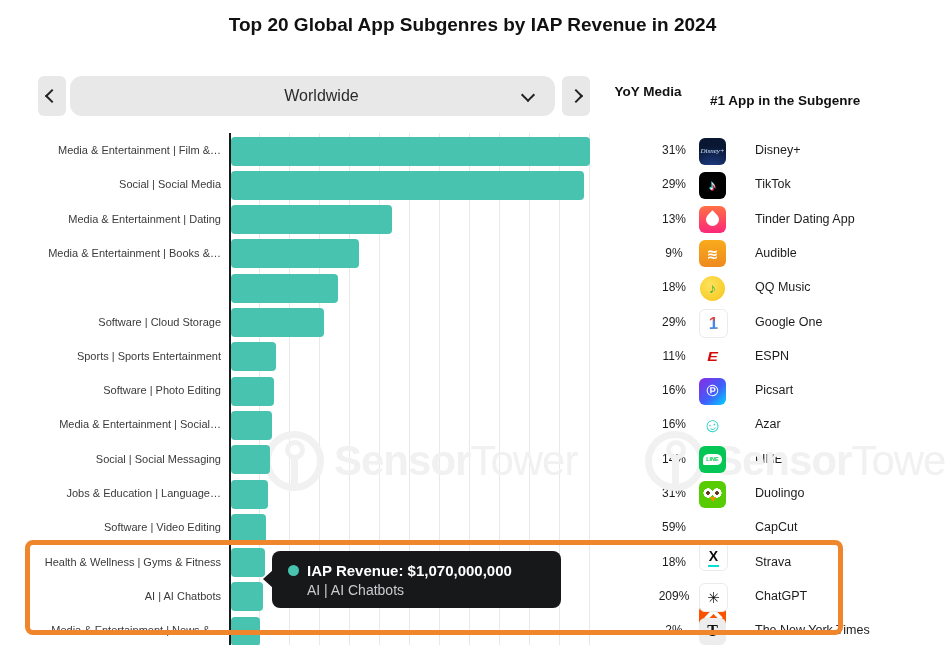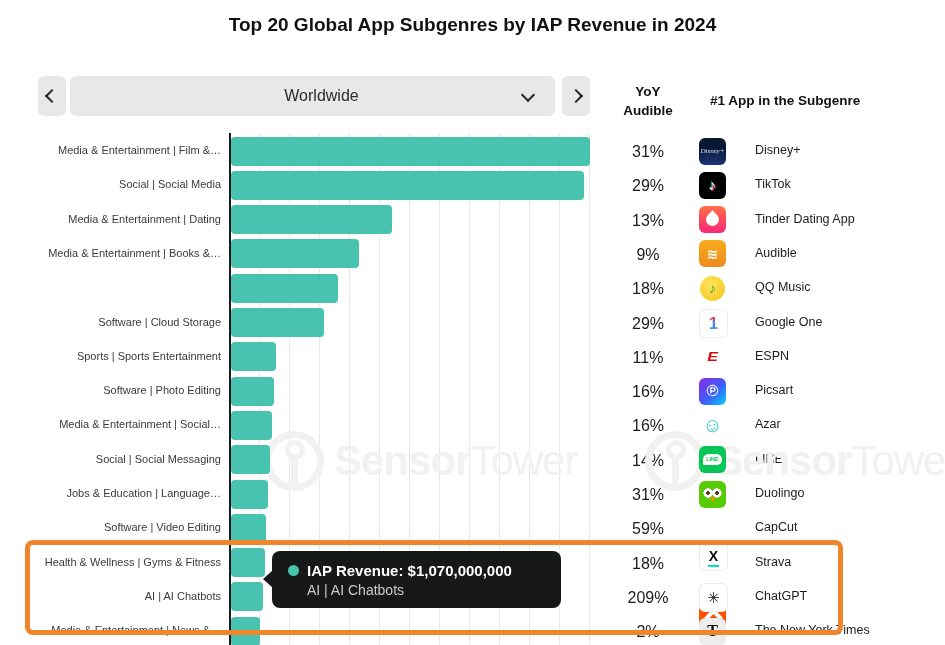--- a/index.html
+++ b/index.html
@@ -4,38 +4,38 @@
 <style>
   html,body{margin:0;padding:0;background:#fff;}
   #app{position:relative;width:945px;height:645px;background:#fff;overflow:hidden;
        font-family:"Liberation Sans","DejaVu Sans",sans-serif;color:#1c1c1c;}
   .abs{position:absolute;}
   
   .title{left:0;top:14px;width:945px;text-align:center;font-size:19px;font-weight:bold;color:#111;}
   
   .btn{background:#e8e8e8;border-radius:6px;display:flex;align-items:center;justify-content:center;cursor:pointer;}
   .nav-btn{top:76px;width:28px;height:40px;}
-  .dropdown{left:70px;top:76px;width:485px;height:40px;background:#e8e8e8;border-radius:6px;
+  .dropdown{left:70px;top:76px;width:485px;height:40px;background:#e8e8e8;border-radius:12px;
             display:flex;align-items:center;justify-content:center;font-size:16px;color:#2b2b2b;cursor:pointer;}
   .dropdown .val{margin-left:18px;}
   .chev{display:inline-block;width:8px;height:8px;border-right:2.5px solid #222;border-bottom:2.5px solid #222;}
   .chev.down{transform:rotate(45deg);}
   .chev.left{transform:rotate(135deg);}
   .chev.right{transform:rotate(-45deg);}
   .dd-chev{position:absolute;right:22px;top:14px;}
   
   .col-head{font-size:13.5px;font-weight:bold;color:#111;}
   .yoy-head{left:613px;top:82px;width:70px;text-align:center;line-height:19px;}
   .app-head{left:710px;top:93px;width:230px;}
   
   .axis{left:229px;top:133px;width:2px;height:512px;background:#1a1a1a;z-index:2;}
   .gridline{top:133px;width:1px;height:512px;background:#e9e9e9;z-index:0;}
   .bar{background:#47C3AF;height:29px;border-radius:4px;z-index:2;}
   .cat-label{left:0;width:221px;text-align:right;font-size:11px;color:#3a3a3a;z-index:2;white-space:nowrap;}
-  .yoy-val{left:606px;width:84px;text-align:center;font-size:16px;color:#1c1c1c;}
+  .yoy-val{left:632px;width:84px;text-align:center;font-size:12px;color:#1c1c1c;}
   .app-name{left:755px;font-size:12.5px;color:#1c1c1c;white-space:nowrap;}
   
   .watermark{display:flex;align-items:center;gap:10px;color:#f1f1f1;z-index:1;pointer-events:none;}
   .wm-ring{position:relative;width:46px;height:46px;border:7px solid #f1f1f1;border-radius:50%;}
   .wm-ring:before{content:"";position:absolute;left:14px;top:2px;width:10px;height:10px;border:5px solid #f1f1f1;border-radius:50%;}
   .wm-ring:after{content:"";position:absolute;left:20px;top:18px;width:7px;height:34px;background:#f1f1f1;}
   .wm-text{font-size:42px;letter-spacing:-1px;white-space:nowrap;}
   .wm-bold{font-weight:bold;}
   .wm-light{font-weight:300;}
   
@@ -100,21 +100,21 @@
 
   <div class="abs dropdown">
     <span class="val">Worldwide</span>
     <span class="chev down dd-chev"></span>
   </div>
 
   <div class="abs btn nav-btn" style="left:562px;">
     <span class="chev right"></span>
   </div>
 
-  <div class="abs col-head yoy-head">YoY Audible</div>
+  <div class="abs col-head yoy-head">YoY Media</div>
   <div class="abs col-head app-head">#1 App in the Subgenre</div>
 
   <div class="abs watermark" style="left:264px;top:431px;">
     <span class="wm-ring"></span>
     <span class="wm-text"><span class="wm-bold">Sensor</span><span class="wm-light">Tower</span></span>
   </div>
   <div class="abs watermark" style="left:645px;top:431px;">
     <span class="wm-ring"></span>
     <span class="wm-text"><span class="wm-bold">Sensor</span><span class="wm-light">Tower</span></span>
   </div>

